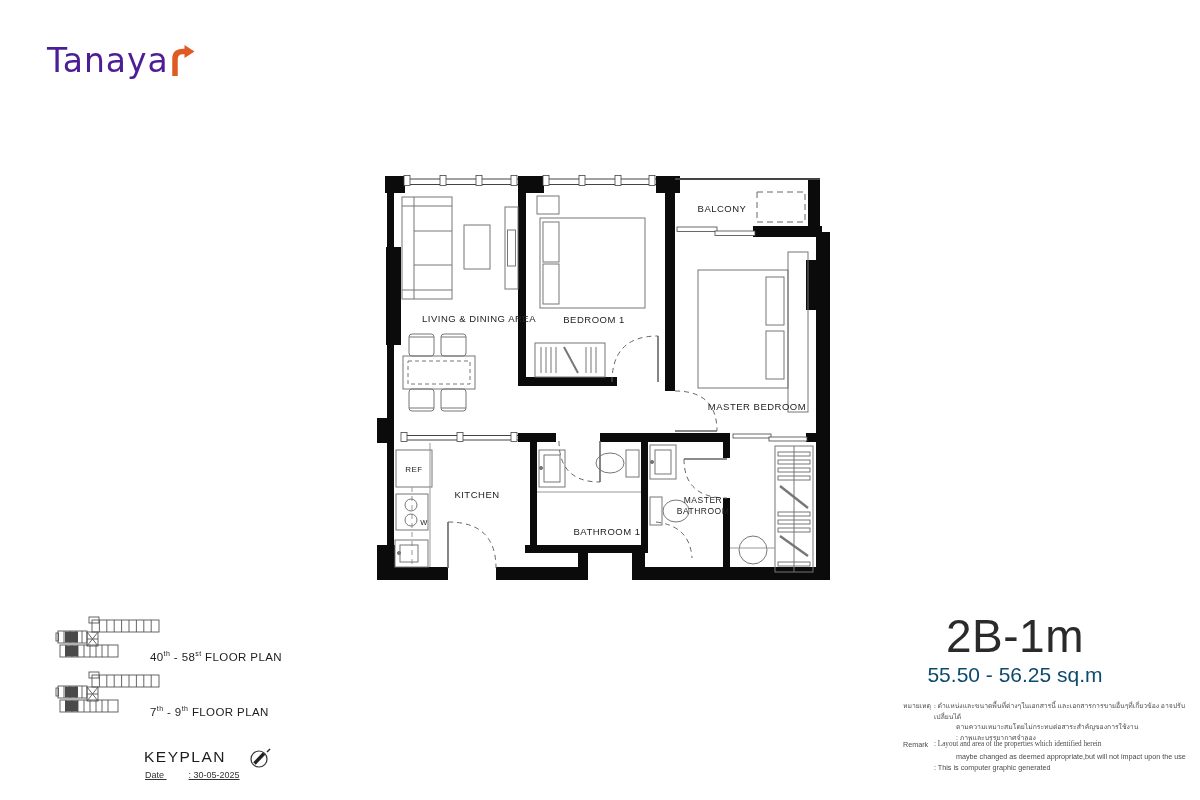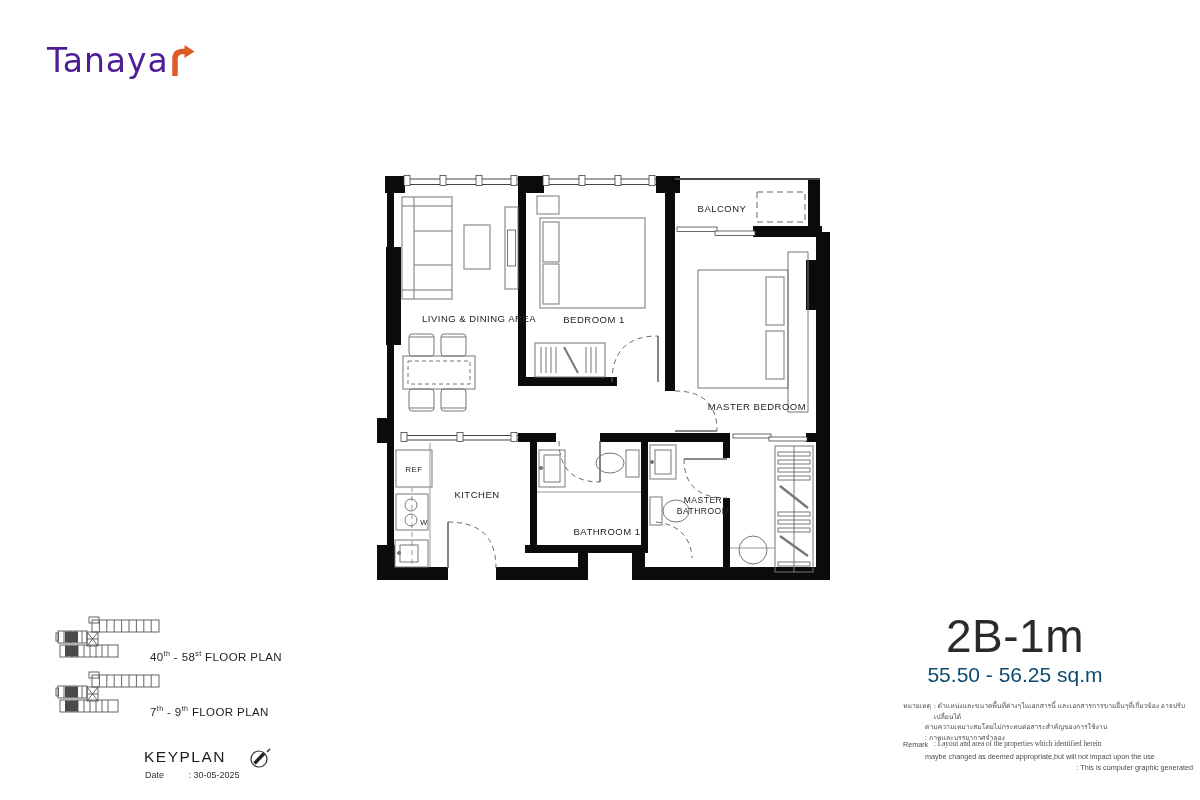--- a/index.html
+++ b/index.html
@@ -14,34 +14,34 @@
   
   #plan{left:0;top:0;width:1200px;height:800px;}
   svg text{font-family:"Liberation Sans",sans-serif;}
   
   .kp-label{font-size:11.5px;color:#1d1d1d;letter-spacing:.4px;white-space:nowrap;}
   .kp-label .sup{font-size:7px;vertical-align:super;}
   .kp1{left:150px;top:650px;} .kp2{left:150px;top:705px;}
   
   .keyplan-title{left:144px;top:748px;font-size:15.5px;letter-spacing:1.5px;color:#1d1d1d;
                  display:flex;gap:23px;}
-  .date-row{left:145px;top:770px;font-size:9px;color:#333;}
+  .date-row{left:145px;top:770px;font-size:9px;color:#333;text-decoration:underline;}
   .date-row .dv{margin-left:22px;}
   
   .unit-block{left:915px;top:612px;width:200px;text-align:center;}
   .unit-name{font-size:46px;color:#2a2a2a;letter-spacing:.5px;line-height:1.05;}
   .unit-area{font-size:21px;color:#0c4a6e;margin-top:3px;}
   
   .remark{left:903px;top:701px;width:290px;font-size:6.8px;color:#4a4a4a;line-height:1.55;}
   .remark-en{left:903px;top:739px;width:290px;font-size:7.2px;color:#4a4a4a;line-height:1.6;}
   .rrow{display:flex;}
   .rlab{width:31px;flex:0 0 31px;}
   .rtxt{flex:1;font-family:Liberation Serif, serif;}
-  .indent{margin-left:31px;text-align:right;}
-  .indent2{margin-left:22px;}
+  .indent{margin-left:31px;}
+  .indent2{margin-left:53px;}
 </style>
 </head>
 <body>
 
 <div class="abs logo">
   <span class="logo-text">Tanaya</span>
   <svg class="logo-arrow" width="23" height="31" viewBox="0 0 23 31">
     <path d="M3,31 L3,14 Q3,6.5 11,6.5 L13,6.5" fill="none" stroke="#E05A24" stroke-width="5.5"></path>
     <polygon points="12.5,0 22.5,6.5 12.5,13" fill="#E05A24"></polygon>
   </svg>

